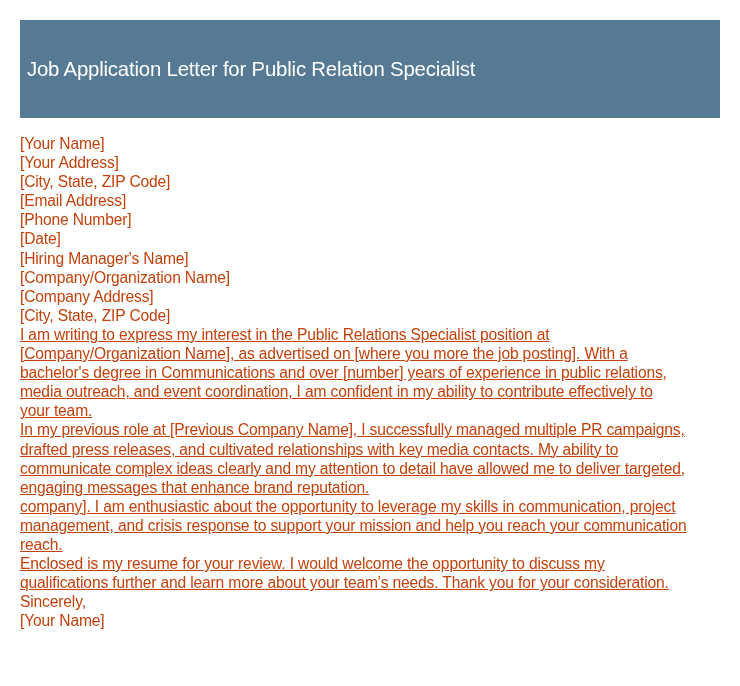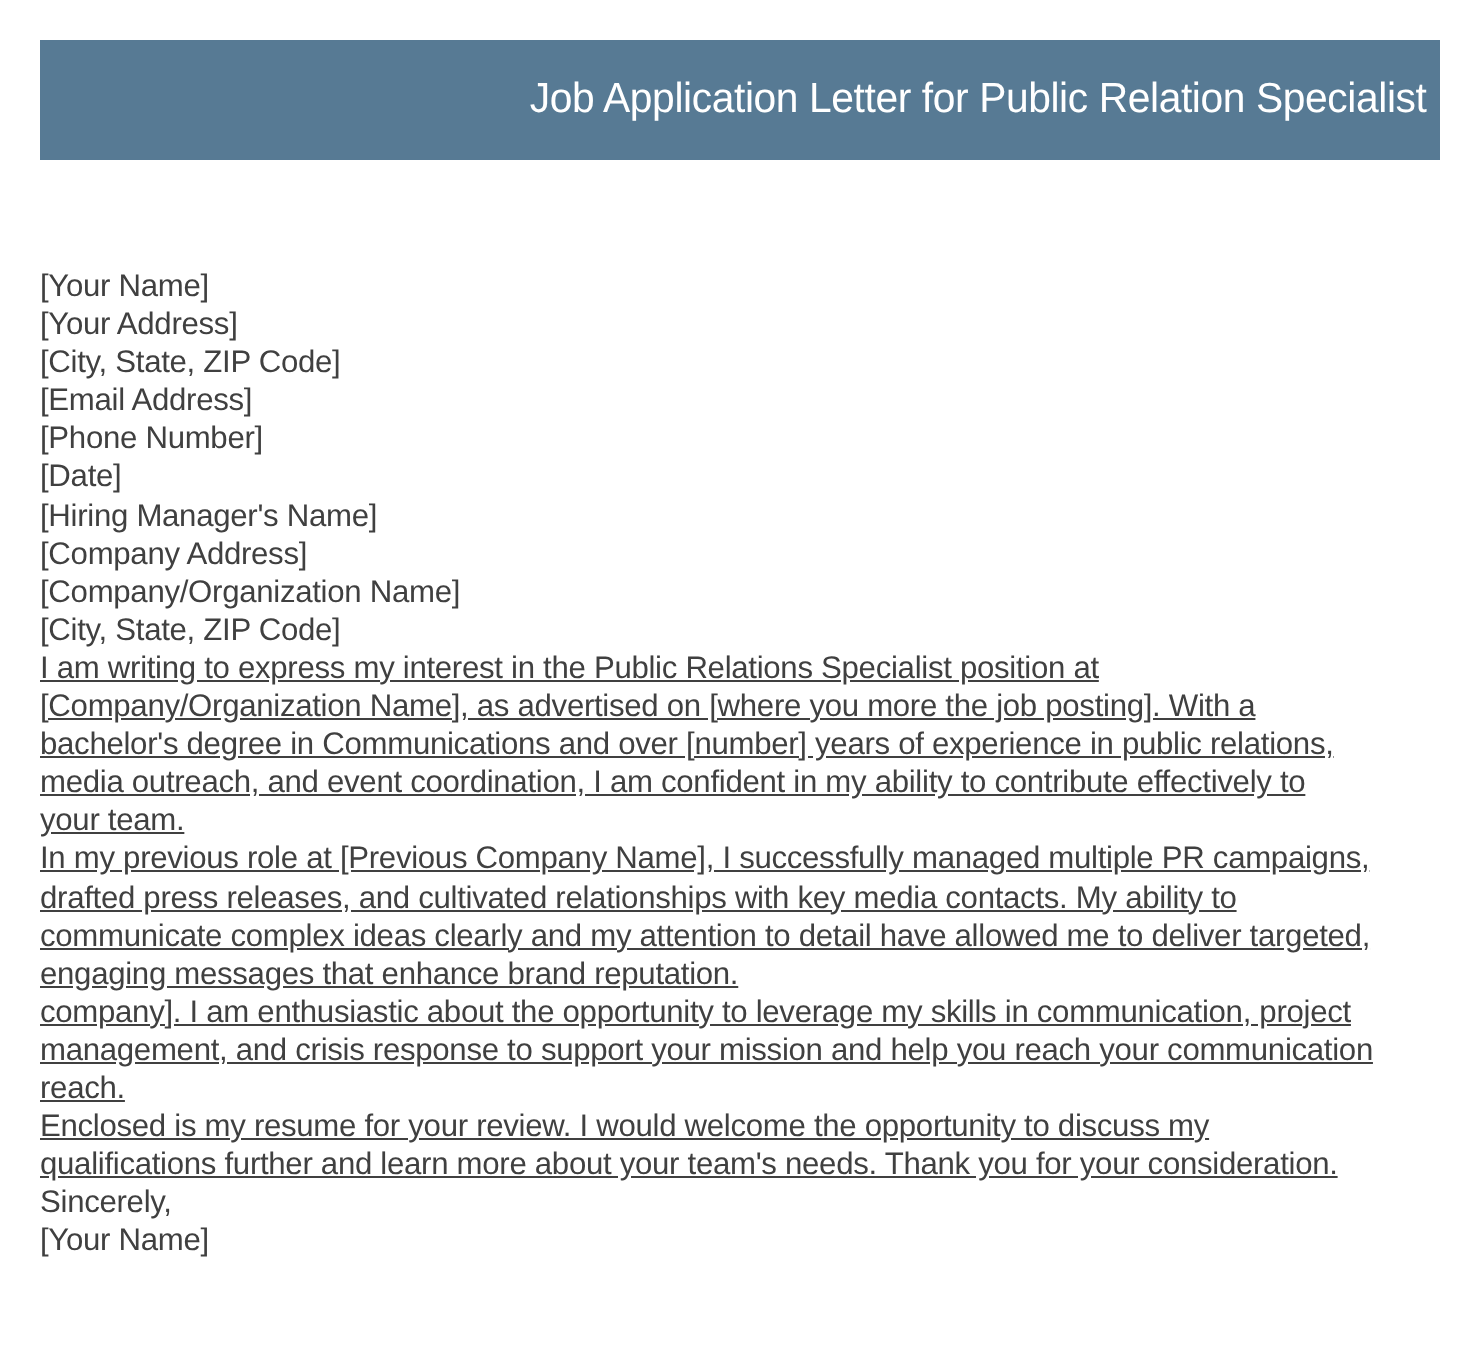--- a/index.html
+++ b/index.html
@@ -12,38 +12,38 @@
       height: 686px;
       position: relative;
       overflow: hidden;
       font-family: "Liberation Sans", "DejaVu Sans", sans-serif;
     }
     .header {
       position: absolute;
       left: 20px;
       top: 20px;
       width: 700px;
-      height: 60px;
+      height: 98px;
       background: #577a94;
       display: flex;
       align-items: center;
-      justify-content: flex-end;
+      justify-content: flex-start;
     }
     .header-title {
       color: #ffffff;
       font-size: 21px;
       letter-spacing: -0.2px;
       transform: scaleX(0.97);
     }
     .letter {
       position: absolute;
       left: 20px;
       top: 134px;
       width: 705px;
-      color: #404040;
+      color: #c2410c;
       font-size: 15.6px;
       line-height: 19.1px;
       letter-spacing: -0.15px;
     }
     .line {
       display: block;
       white-space: nowrap;
     }
     .para {
       display: block;
@@ -61,22 +61,22 @@
   <div>
     <span class="line">[Your Name]</span>
     <span class="line">[Your Address]</span>
     <span class="line">[City, State, ZIP Code]</span>
     <span class="line">[Email Address]</span>
     <span class="line">[Phone Number]</span>
   </div>
   <span class="line">[Date]</span>
   <div>
     <span class="line">[Hiring Manager's Name]</span>
+    <span class="line">[Company/Organization Name]</span>
     <span class="line">[Company Address]</span>
-    <span class="line">[Company/Organization Name]</span>
     <span class="line">[City, State, ZIP Code]</span>
   </div>
 
   <div class="para">
     <span class="line">I am writing to express my interest in the Public Relations Specialist position at</span>
     <span class="line">[Company/Organization Name], as advertised on [where you more the job posting]. With a</span>
     <span class="line">bachelor's degree in Communications and over [number] years of experience in public relations,</span>
     <span class="line">media outreach, and event coordination, I am confident in my ability to contribute effectively to</span>
     <span class="line">your team.</span>
   </div>

